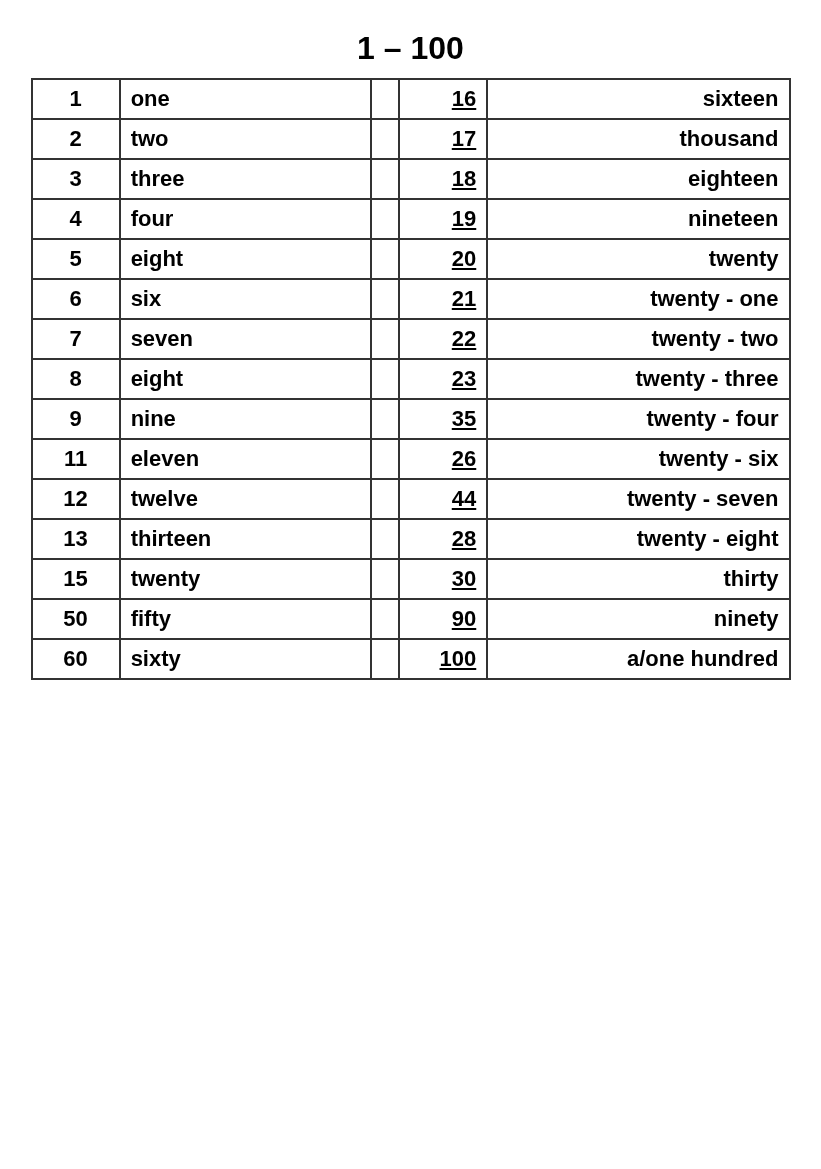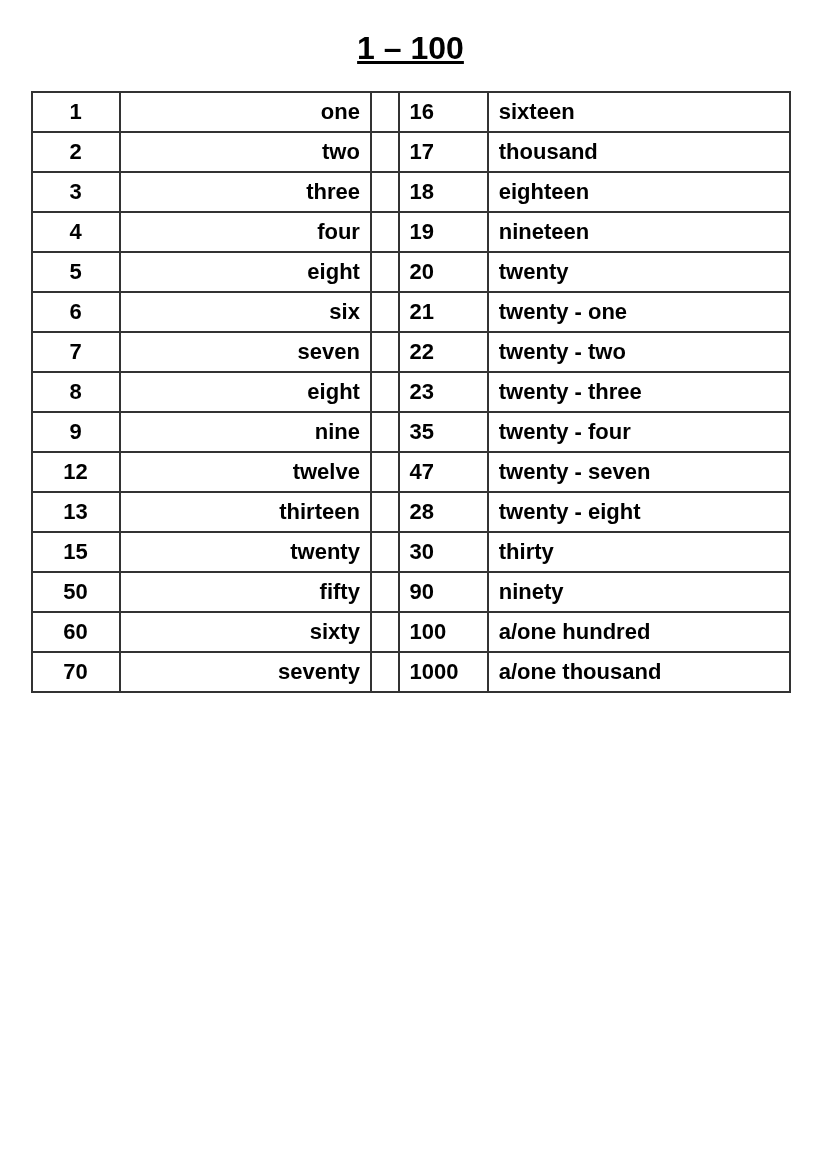--- a/index.html
+++ b/index.html
@@ -9,57 +9,57 @@
       display: flex;
       flex-direction: column;
       align-items: center;
       padding: 30px 20px;
       width: 821px;
       min-height: 1169px;
     }
     h1 {
       font-size: 32px;
       font-weight: bold;
-      margin-bottom: 24px;
+      margin-bottom: 11px;
       font-family: Arial, sans-serif;
-      text-decoration: underline;
     }
     table {
       border-collapse: collapse;
       width: 760px;
     }
     td {
       border: 2px solid #333;
       padding: 6px 10px;
       font-size: 22px;
       font-weight: bold;
       font-family: Arial, sans-serif;
       text-align: center;
     }
     td.num {
       width: 70px;
       text-align: center;
     }
     td.word {
       width: 200px;
-      text-align: right;
+      text-align: left;
     }
     td.divider {
       width: 20px;
       border-left: none;
       border-right: none;
       background: #fff;
     }
     td.num2 {
       width: 70px;
-      text-align: left;
+      text-align: right;
+      text-decoration: underline;
     }
     td.word2 {
       width: 240px;
-      text-align: left;
+      text-align: right;
     }
   </style>
 </head>
 <body>
 
 <h1>1 – 100</h1>
 
 <table>
   <tbody id="table-body">
   <tr>
@@ -119,24 +119,31 @@
         <td class="word2">twenty - three</td>
       </tr>
       <tr>
         <td class="num">9</td>
         <td class="word">nine</td>
         <td class="divider"></td>
         <td class="num2">35</td>
         <td class="word2">twenty - four</td>
       </tr>
       <tr>
+        <td class="num">11</td>
+        <td class="word">eleven</td>
+        <td class="divider"></td>
+        <td class="num2">26</td>
+        <td class="word2">twenty - six</td>
+      </tr>
+      <tr>
         <td class="num">12</td>
         <td class="word">twelve</td>
         <td class="divider"></td>
-        <td class="num2">47</td>
+        <td class="num2">44</td>
         <td class="word2">twenty - seven</td>
       </tr>
       <tr>
         <td class="num">13</td>
         <td class="word">thirteen</td>
         <td class="divider"></td>
         <td class="num2">28</td>
         <td class="word2">twenty - eight</td>
       </tr>
       <tr>
@@ -153,21 +160,14 @@
         <td class="num2">90</td>
         <td class="word2">ninety</td>
       </tr>
       <tr>
         <td class="num">60</td>
         <td class="word">sixty</td>
         <td class="divider"></td>
         <td class="num2">100</td>
         <td class="word2">a/one hundred</td>
       </tr>
-      <tr>
-        <td class="num">70</td>
-        <td class="word">seventy</td>
-        <td class="divider"></td>
-        <td class="num2">1000</td>
-        <td class="word2">a/one thousand</td>
-      </tr>
     </tbody>
 </table>
 
 </body></html>

